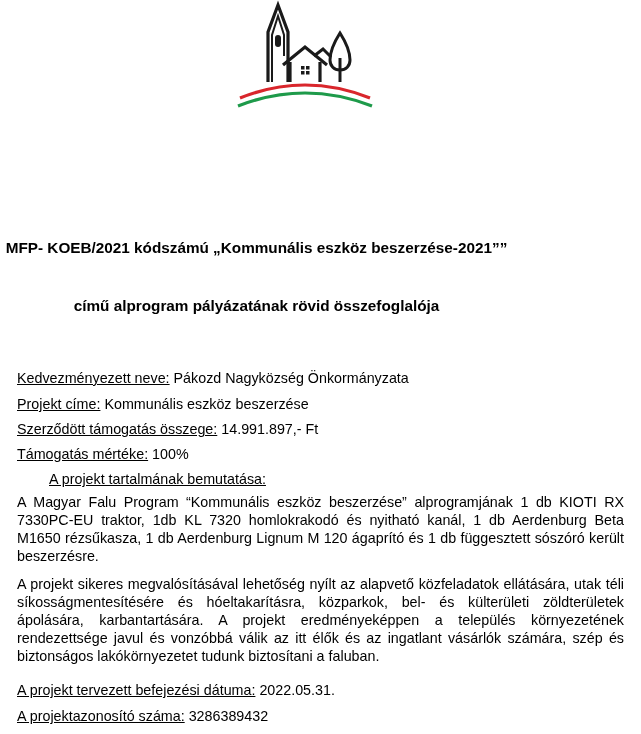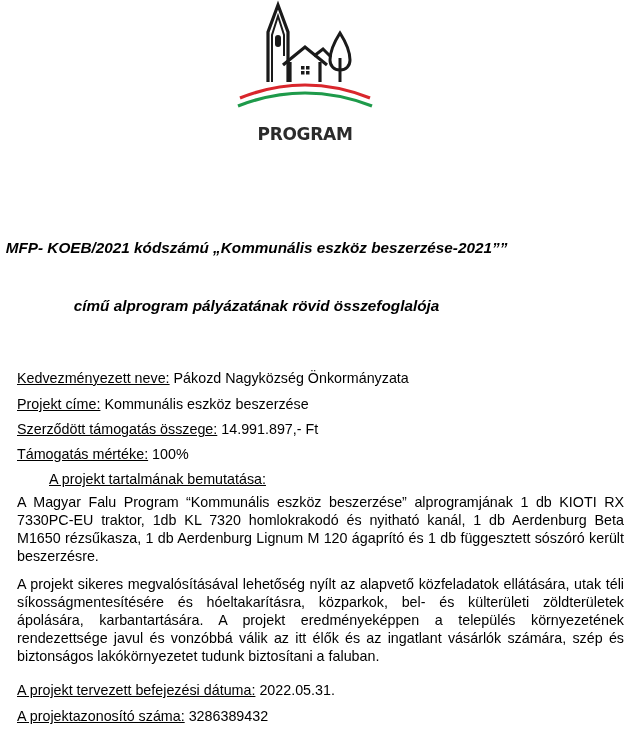--- a/index.html
+++ b/index.html
@@ -14,21 +14,21 @@
   .logo-text {
     position: absolute; left: 0; width: 150px; text-align: center;
     font-family: "DejaVu Sans", sans-serif; font-weight: bold; color: #2b2b2b;
     font-size: 17px; letter-spacing: -0.3px; line-height: 20px;
   }
   .logo-text.l1 { top: 107px; }
   .logo-text.l2 { top: 124px; }
 
   .title {
     position: absolute; left: 0; width: 513px; text-align: center;
-    font-weight: bold; font-size: 15.3px; line-height: 20px; font-style: italic;
+    font-weight: bold; font-size: 15.3px; line-height: 20px;
   }
   .title.t1 { top: 238px; }
   .title.t2 { top: 260px; margin-top: 36px; }
 
   .field {
     position: absolute; left: 17px; font-size: 14.3px; line-height: 18px; white-space: nowrap;
   }
   .field .lbl { text-decoration: underline; }
   .field .val { font-weight: normal; }
 
@@ -56,21 +56,20 @@
     <rect x="76" y="71" width="3.5" height="3.5" fill="#1a1a1a"></rect>
 
     <path d="M84 56 L93 49 L101 57" fill="none" stroke="#1a1a1a" stroke-width="3"></path>
 
     <path d="M110 33 C103 44 100 52 100 60 C100 66 104 70 110 70 C116 70 120 66 120 60 C120 52 117 44 110 33 Z" fill="none" stroke="#1a1a1a" stroke-width="3"></path>
     <path d="M110 58 L110 82" stroke="#1a1a1a" stroke-width="3"></path>
 
     <path d="M10 98 Q75 72 140 98" fill="none" stroke="#d9262c" stroke-width="3.2"></path>
     <path d="M8 106 Q75 80 142 106" fill="none" stroke="#1e9a4a" stroke-width="3.2"></path>
   </svg>
-  <div class="logo-text l2">PROGRAM</div>
 </div>
 
 <div class="title t1">MFP- KOEB/2021 kódszámú „Kommunális eszköz beszerzése-2021””</div>
 <div class="title t2">című alprogram pályázatának rövid összefoglalója</div>
 
 <div class="field" style="top:369px;">
   <span class="lbl">Kedvezményezett neve:</span><span class="val"> Pákozd Nagyközség Önkormányzata</span>
 </div>
 <div class="field" style="top:395px;">
   <span class="lbl">Projekt címe:</span><span class="val"> Kommunális eszköz beszerzése</span>

